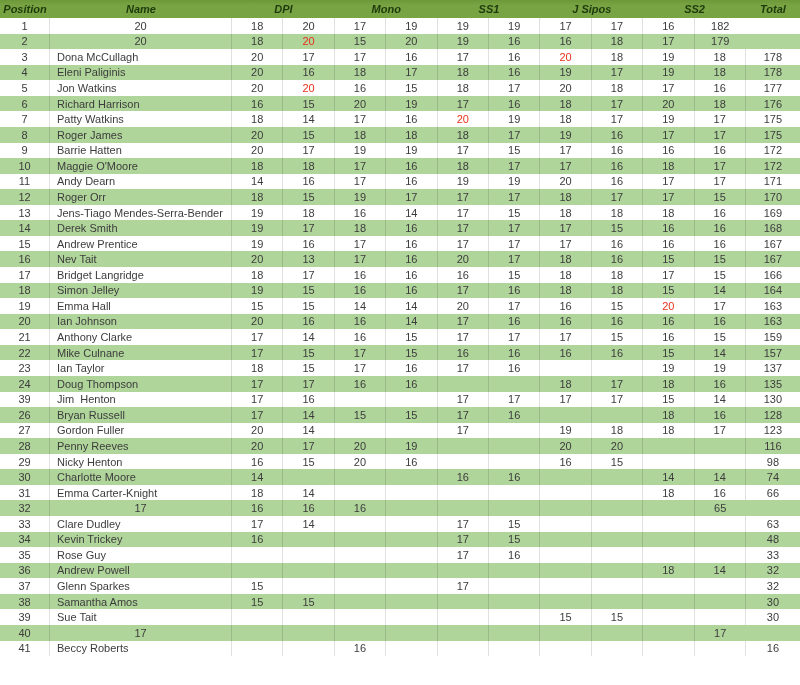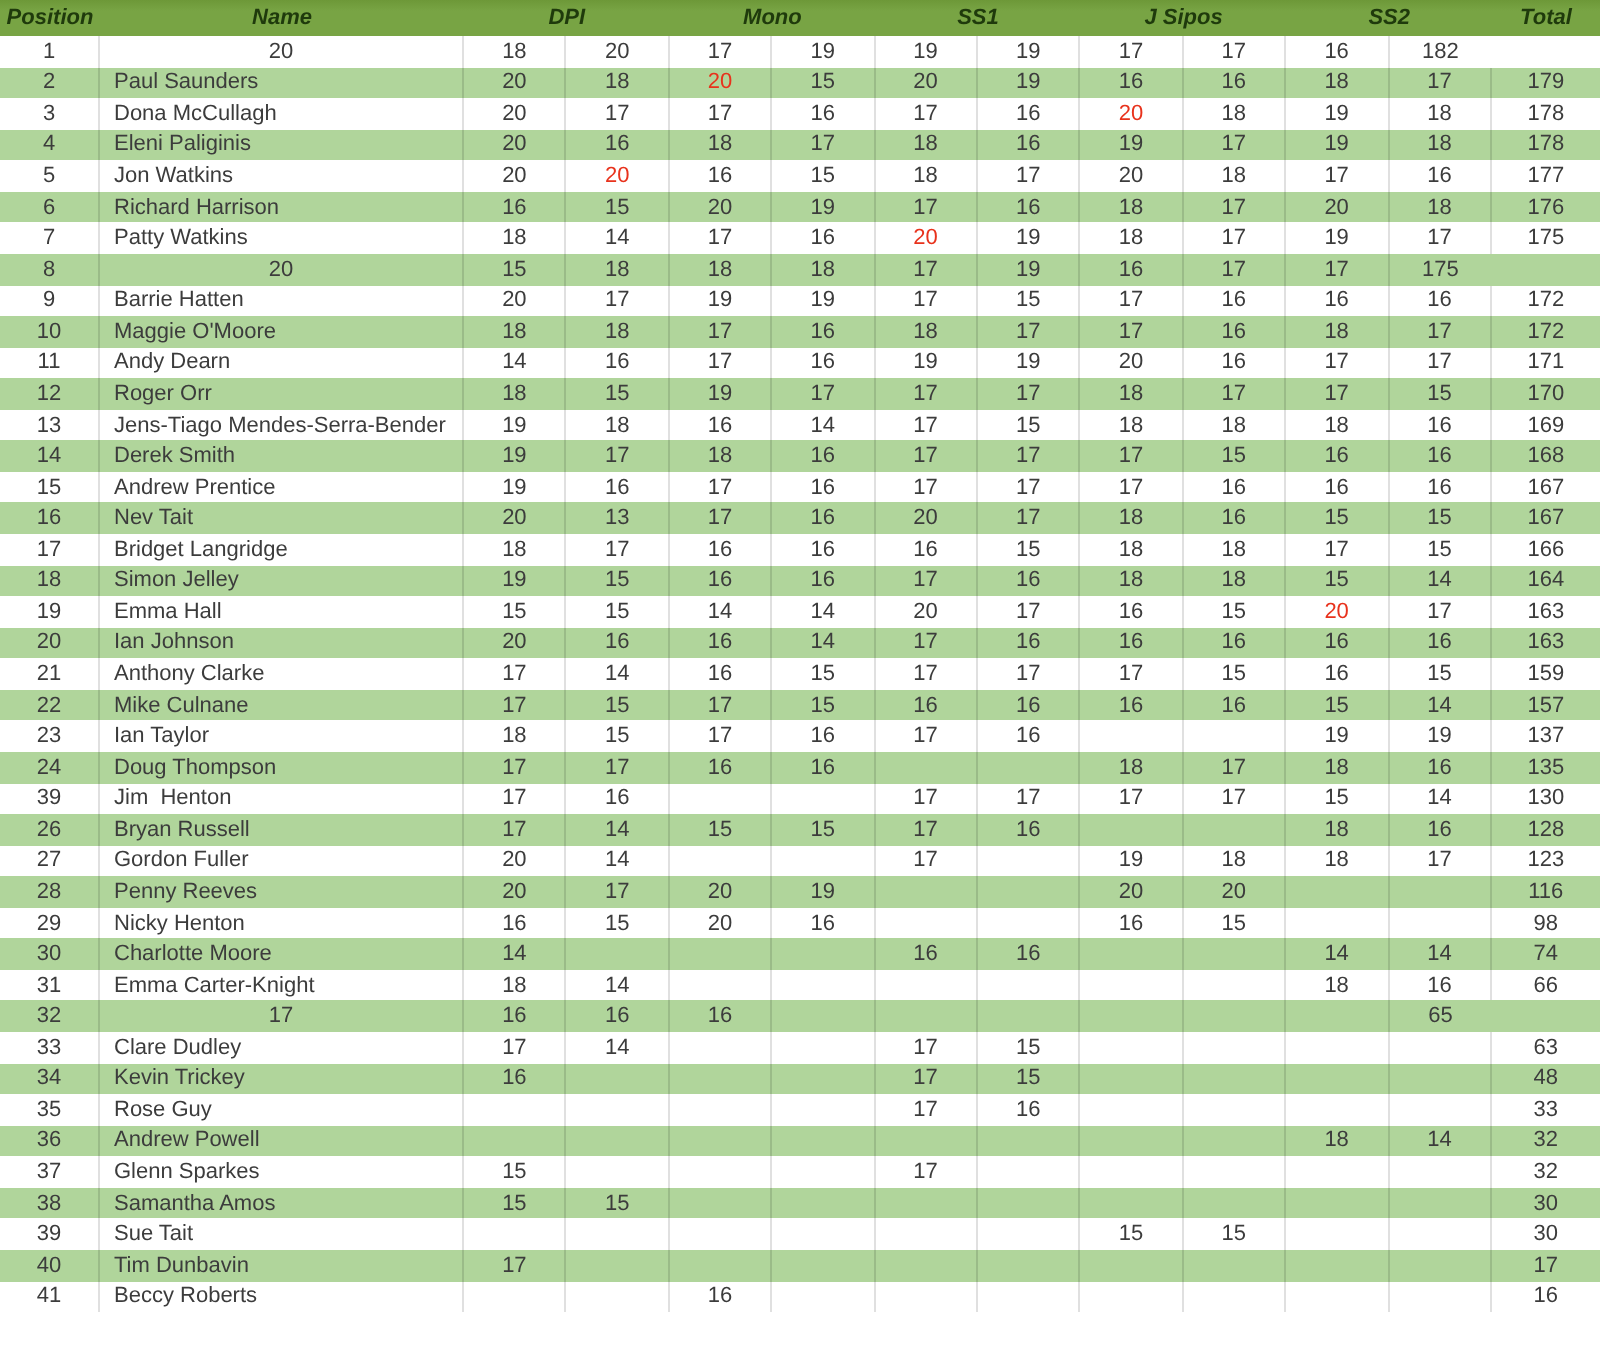--- a/index.html
+++ b/index.html
@@ -75,21 +75,20 @@
     <div class="cell">19</div>
     <div class="cell">19</div>
     <div class="cell">19</div>
     <div class="cell">17</div>
     <div class="cell">17</div>
     <div class="cell">16</div>
     <div class="cell">182</div>
   </div>
       <div class="row banded">
     <div class="cell">2</div>
-    <div class="cell name">Paul Saunders</div>
     <div class="cell">20</div>
     <div class="cell">18</div>
     <div class="cell red">20</div>
     <div class="cell">15</div>
     <div class="cell">20</div>
     <div class="cell">19</div>
     <div class="cell">16</div>
     <div class="cell">16</div>
     <div class="cell">18</div>
     <div class="cell">17</div>
@@ -165,20 +164,21 @@
     <div class="cell red">20</div>
     <div class="cell">19</div>
     <div class="cell">18</div>
     <div class="cell">17</div>
     <div class="cell">19</div>
     <div class="cell">17</div>
     <div class="cell">175</div>
   </div>
       <div class="row banded">
     <div class="cell">8</div>
+    <div class="cell name">Roger James</div>
     <div class="cell">20</div>
     <div class="cell">15</div>
     <div class="cell">18</div>
     <div class="cell">18</div>
     <div class="cell">18</div>
     <div class="cell">17</div>
     <div class="cell">19</div>
     <div class="cell">16</div>
     <div class="cell">17</div>
     <div class="cell">17</div>
@@ -643,21 +643,20 @@
     <div class="cell"></div>
     <div class="cell"></div>
     <div class="cell">15</div>
     <div class="cell">15</div>
     <div class="cell"></div>
     <div class="cell"></div>
     <div class="cell">30</div>
   </div>
       <div class="row banded">
     <div class="cell">40</div>
-    <div class="cell name">Tim Dunbavin</div>
     <div class="cell">17</div>
     <div class="cell"></div>
     <div class="cell"></div>
     <div class="cell"></div>
     <div class="cell"></div>
     <div class="cell"></div>
     <div class="cell"></div>
     <div class="cell"></div>
     <div class="cell"></div>
     <div class="cell"></div>

